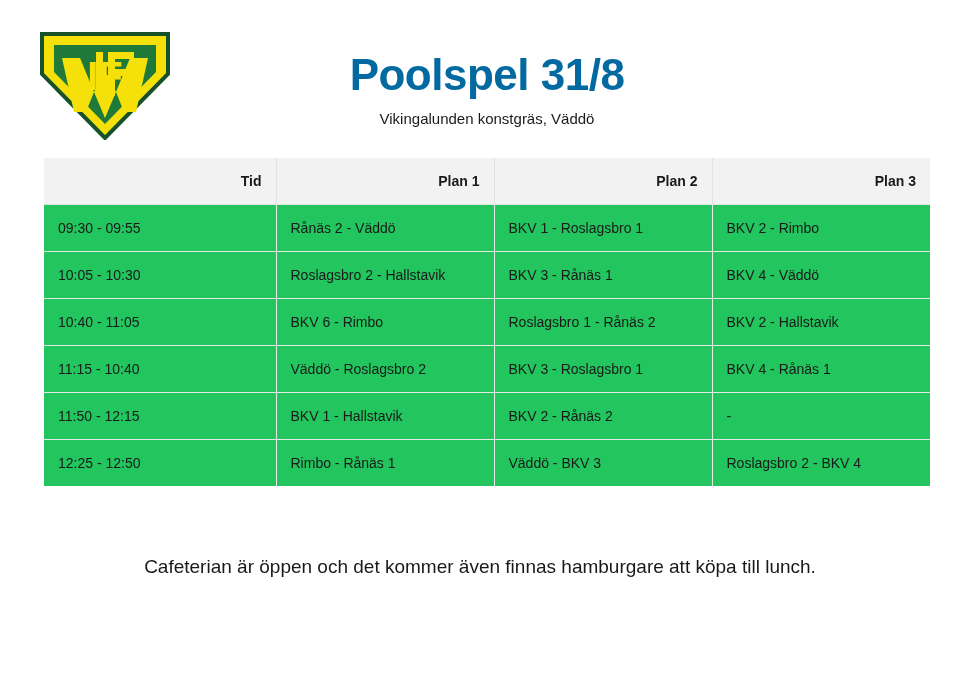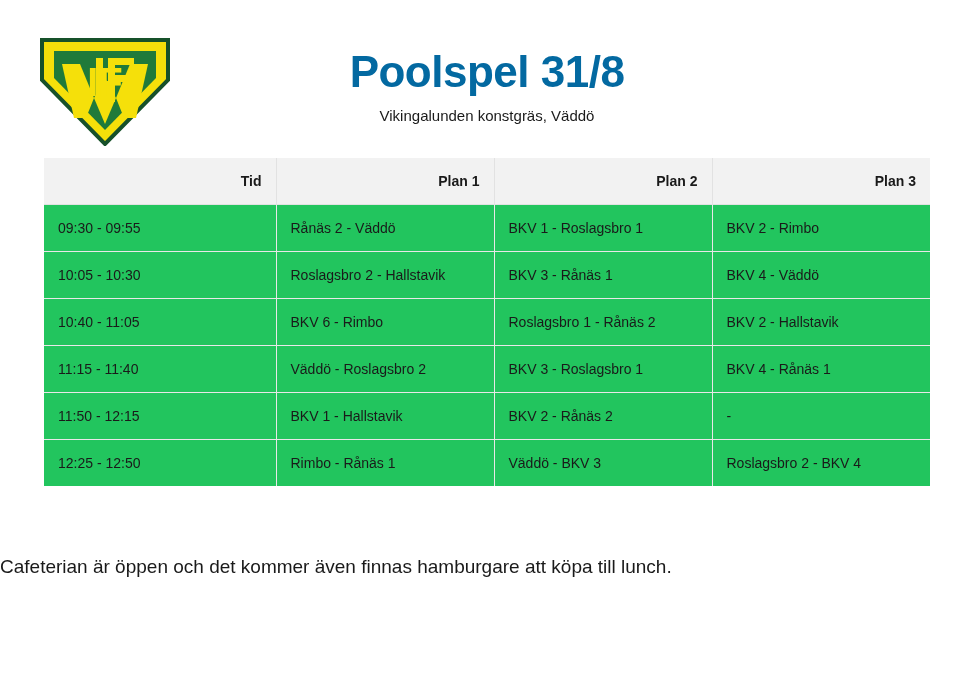--- a/index.html
+++ b/index.html
@@ -20,21 +20,21 @@
   .page {
     width: 960px;
     height: 679px;
     position: relative;
     padding: 0;
   }
 
   
   .header {
     display: flex;
-    align-items: center;
+    align-items: flex-end;
     padding: 40px 40px 0 36px;
     height: 140px;
   }
 
   .logo {
     width: 138px;
     height: 112px;
     flex: 0 0 138px;
     position: relative;
   }
@@ -103,20 +103,21 @@
 
   col.c-time { width: 232px; }
   col.c-plan { width: 218px; }
 
   
   .footnote {
     position: absolute;
     top: 556px;
     left: 0;
     width: 960px;
+    text-align: center;
     font-size: 19px;
     color: #1a1a1a;
   }
 </style>
 </head>
 <body>
 
 <div class="page">
 
   <div class="header">
@@ -176,21 +177,21 @@
           <td>BKV 3 - Rånäs 1</td>
           <td>BKV 4 - Väddö</td>
         </tr>
         <tr>
           <td>10:40 - 11:05</td>
           <td>BKV 6 - Rimbo</td>
           <td>Roslagsbro 1 - Rånäs 2</td>
           <td>BKV 2 - Hallstavik</td>
         </tr>
         <tr>
-          <td>11:15 - 11:40</td>
+          <td>11:15 - 10:40</td>
           <td>Väddö - Roslagsbro 2</td>
           <td>BKV 3 - Roslagsbro 1</td>
           <td>BKV 4 - Rånäs 1</td>
         </tr>
         <tr>
           <td>11:50 - 12:15</td>
           <td>BKV 1 - Hallstavik</td>
           <td>BKV 2 - Rånäs 2</td>
           <td>-</td>
         </tr>

